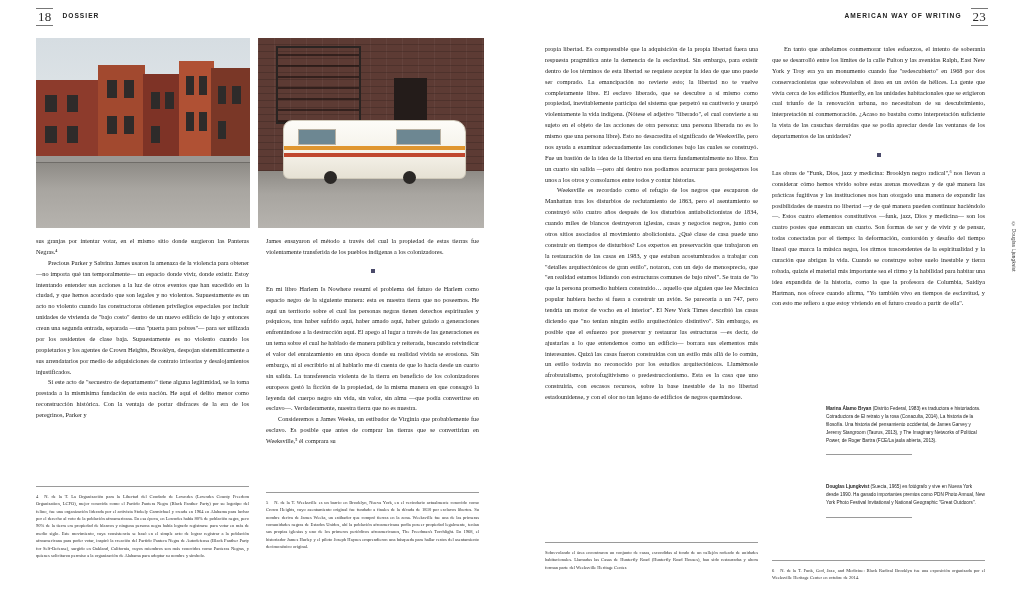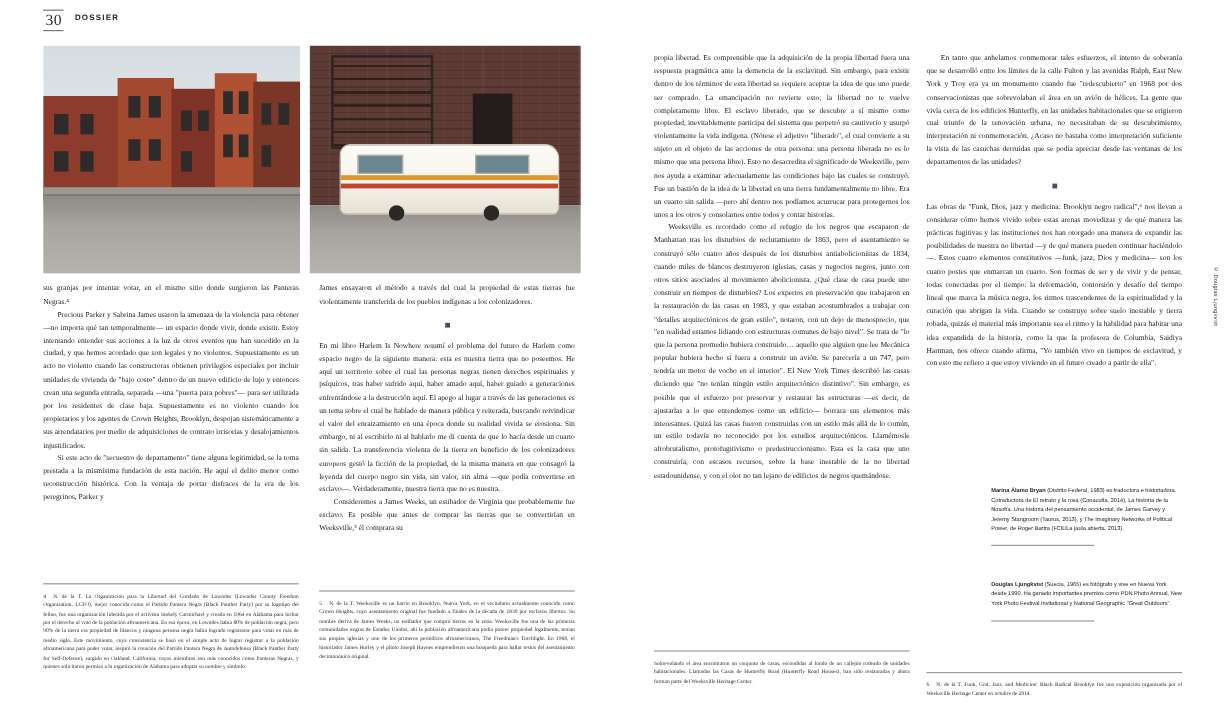--- a/index.html
+++ b/index.html
@@ -110,24 +110,28 @@
     writing-mode:vertical-rl;
     font-family:"Liberation Sans", sans-serif;
     font-size:4.6px;letter-spacing:.25px;color:#333;white-space:nowrap;}
 </style>
 </head>
 <body>
 
 <div class="spread">
 
   <div class="runhead left">
-    <span class="folio">30</span>
+    <span class="folio">18</span>
     <span class="sectiontitle">DOSSIER</span>
   </div>
 
+  <div class="runhead right">
+    <span class="sectiontitle">AMERICAN WAY OF WRITING</span>
+    <span class="folio">23</span>
+  </div>
 
   <div class="photo photo-left">
     <div class="sky"></div>
     <div class="bld b1">
       <div class="win" style="left:14%;top:18%;width:18%;height:20%"></div>
       <div class="win" style="left:48%;top:18%;width:18%;height:20%"></div>
       <div class="win" style="left:14%;top:55%;width:18%;height:20%"></div>
       <div class="win" style="left:48%;top:55%;width:18%;height:20%"></div>
     </div>
     <div class="bld b2">

